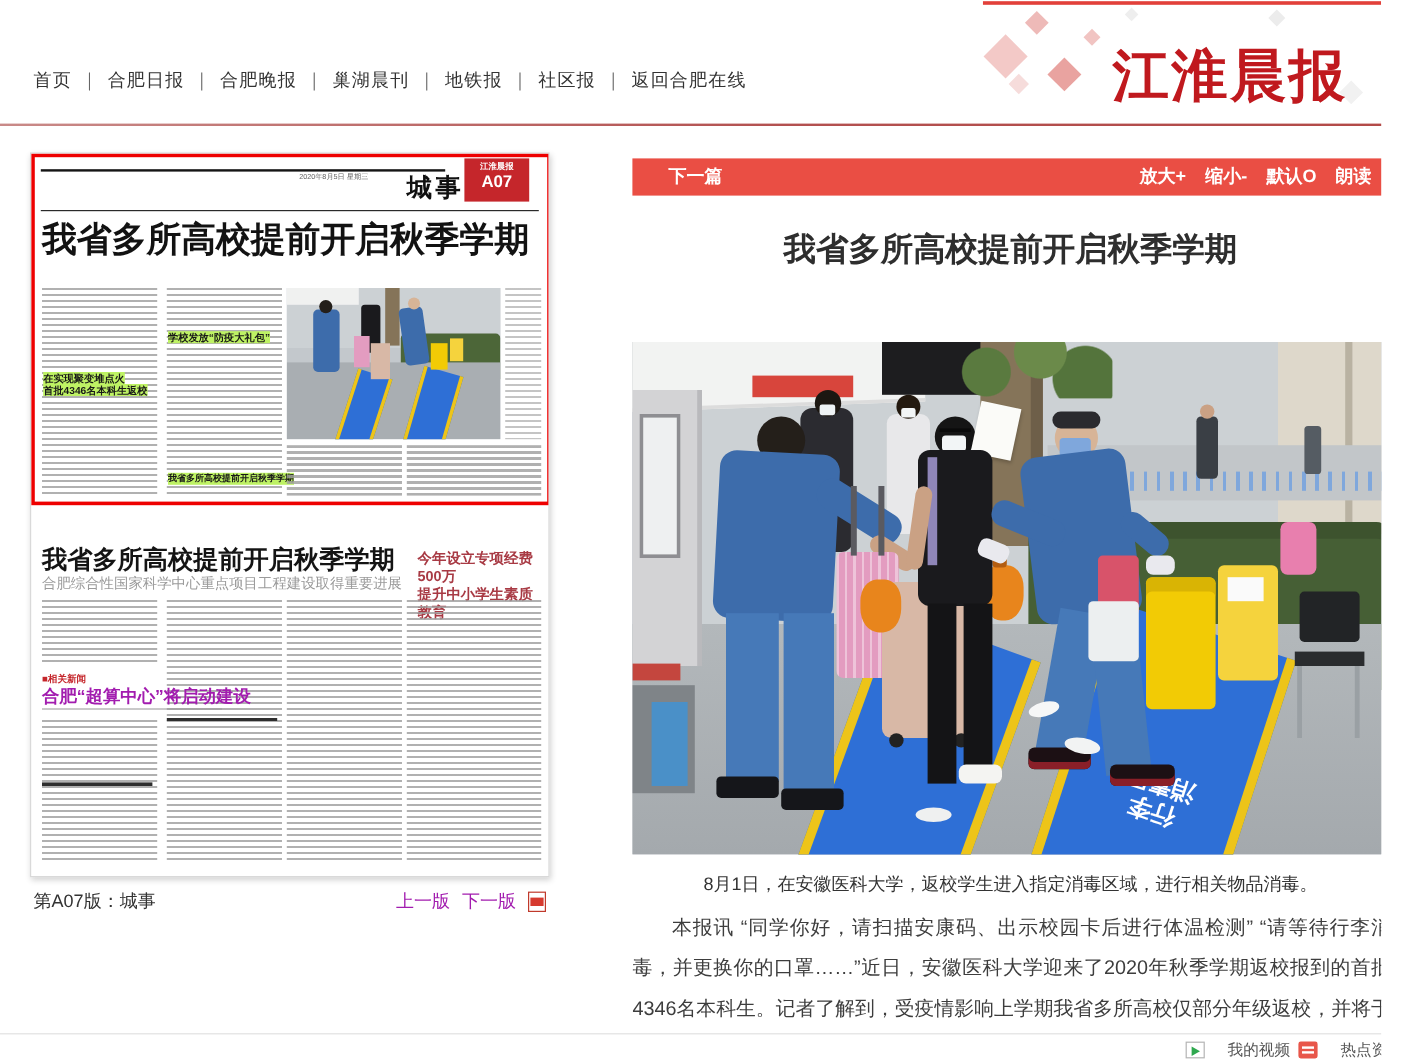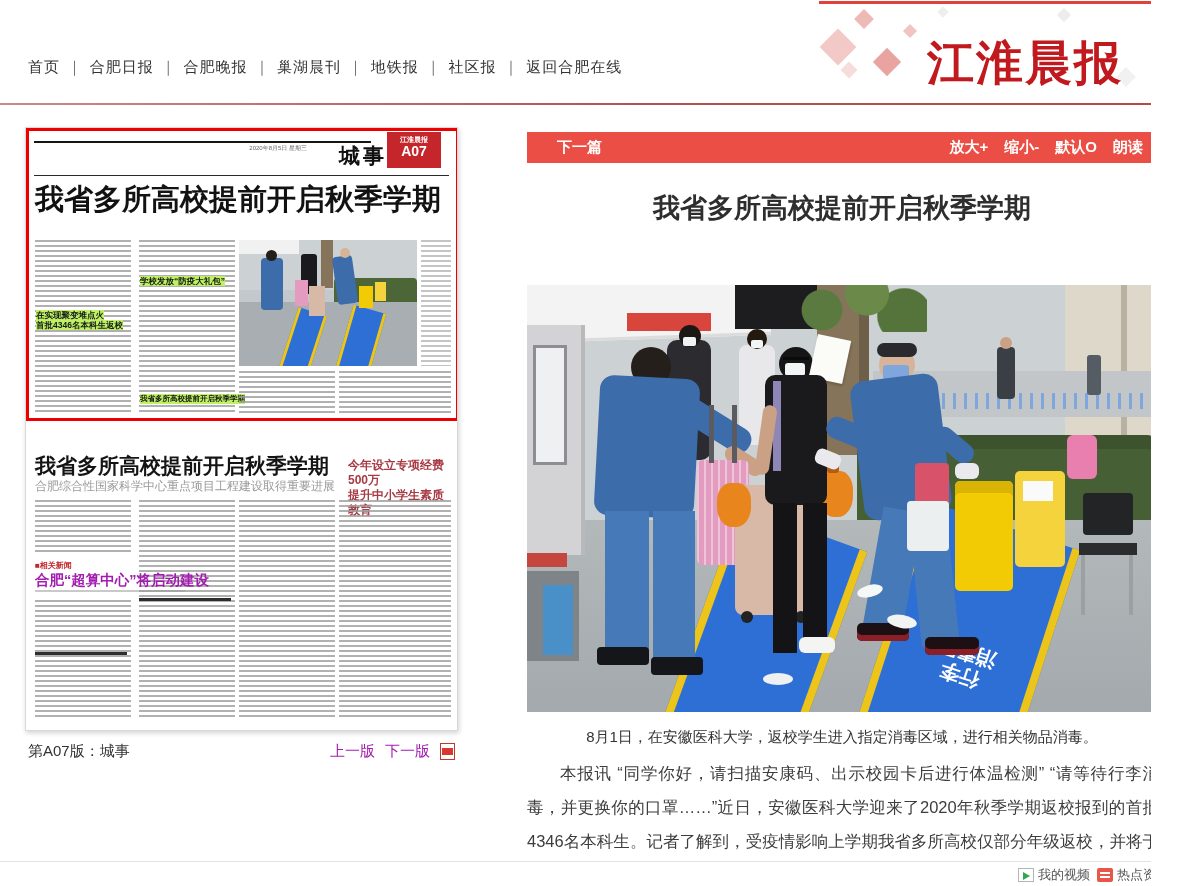--- a/index.html
+++ b/index.html
@@ -73,21 +73,21 @@
   .photo { position:absolute; left:527px; top:285px; width:630px; height:427px; background:#b7bcc0; overflow:hidden; }
   .photo div { position:absolute; }
 
   .a-caption { position:absolute; left:527px; top:728px; width:630px; text-align:center; font-size:15px; color:#333; }
   .a-body { position:absolute; left:527px; top:756px; width:632px; font-size:16.5px; line-height:34px; color:#3d3d3d;
             text-align:justify; text-indent:2em; }
 
   
   .statusbar { position:absolute; left:0; bottom:0; width:1182px; height:25px; background:#fff; border-top:1px solid #e2e2e2; }
   .status-items { position:absolute; right:-7px; top:4px; display:flex; align-items:center; gap:7px; font-size:13px; color:#555; white-space:nowrap; }
-  .status-items a { color:#555; text-decoration:none; display:flex; align-items:center; gap:4px; cursor:pointer; }
+  .status-items a { color:#555; text-decoration:none; display:flex; align-items:center; gap:19px; cursor:pointer; }
   .ic-play { display:inline-block; width:16px; height:14px; border:1px solid #b5b5b5; background:#fff; position:relative; }
   .ic-play::after { content:""; position:absolute; left:4px; top:3px; border-left:7px solid #2fa84f; border-top:4px solid transparent; border-bottom:4px solid transparent; }
   .ic-hot { display:inline-block; width:16px; height:14px; background:#e8564a; border-radius:2px; position:relative; }
   .ic-hot::after { content:""; position:absolute; left:3px; top:4px; width:10px; height:2px; background:#fff; box-shadow:0 4px 0 #fff; }
 
   
   .t-photo div { position:absolute; }
 </style>
 </head>
 <body>

